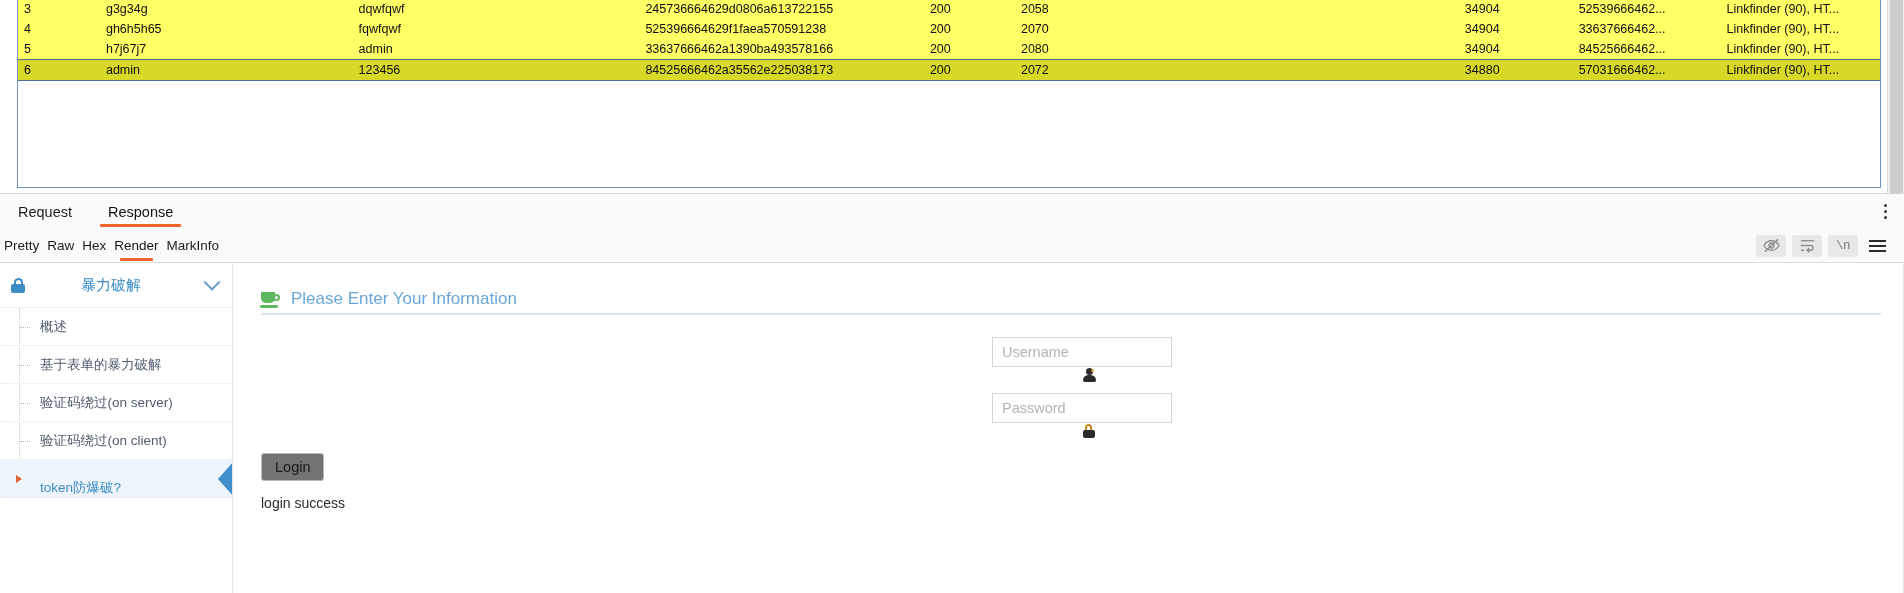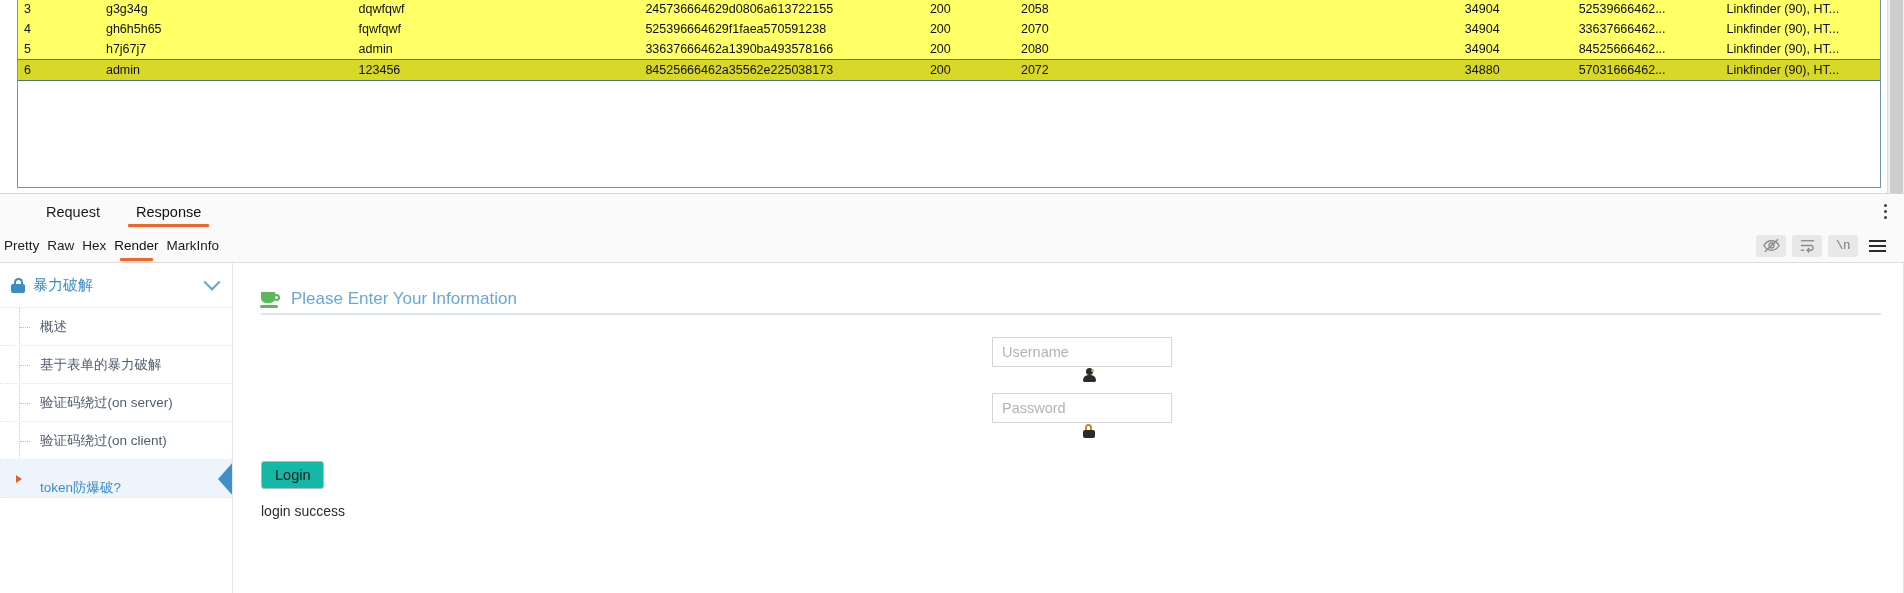--- a/index.html
+++ b/index.html
@@ -95,21 +95,20 @@
   }
 
   
   .tabbar-main {
     height: 36px;
     background: #fafafa;
     border-top: 1px solid #d6d6d6;
     display: flex;
     align-items: stretch;
     position: relative;
-    padding-left: 28px;
   }
   .tab {
     position: relative;
     display: flex;
     align-items: center;
     padding: 0 18px;
     font-size: 14.5px;
     color: #1c1c1c;
     cursor: default;
     white-space: nowrap;
@@ -225,21 +224,21 @@
     border-radius: 2px;
   }
   .lock-ico .shackle {
     position: absolute;
     left: 3.5px; top: 1px;
     width: 9px; height: 8px;
     border: 2.2px solid #3c8dc5;
     border-bottom: none;
     border-radius: 5px 5px 0 0;
   }
-  .pk-panel-head .title { flex: 1; }
+  .pk-panel-head .title { flex: 1; margin-left: 48px; }
   .chev-down {
     width: 12px; height: 12px;
     border-right: 2px solid #6aa3cf;
     border-bottom: 2px solid #6aa3cf;
     transform: rotate(45deg) translate(-2px,-2px);
   }
 
   .pk-menu { list-style: none; margin: 0; padding: 0; position: relative; }
   .pk-menu::before {
     content: "";
@@ -390,24 +389,24 @@
   }
   .pw-ico .shackle {
     position: absolute;
     left: 3px; top: 1px;
     width: 7px; height: 7px;
     border: 2px solid #c98a28;
     border-bottom: none;
     border-radius: 4px 4px 0 0;
   }
   .login-btn {
-    margin-top: 12px;
+    margin-top: 4px;
     height: 28px;
     padding: 0 13px;
-    background: #14b8a6;
+    background: #737373;
     border: 1px solid #b9b9b9;
     border-radius: 3px;
     font-size: 14.5px;
     color: #1a1a1a;
     font-family: "Liberation Sans", sans-serif;
     cursor: pointer;
   }
   .login-msg {
     margin-top: 14px;
     font-size: 14px;

